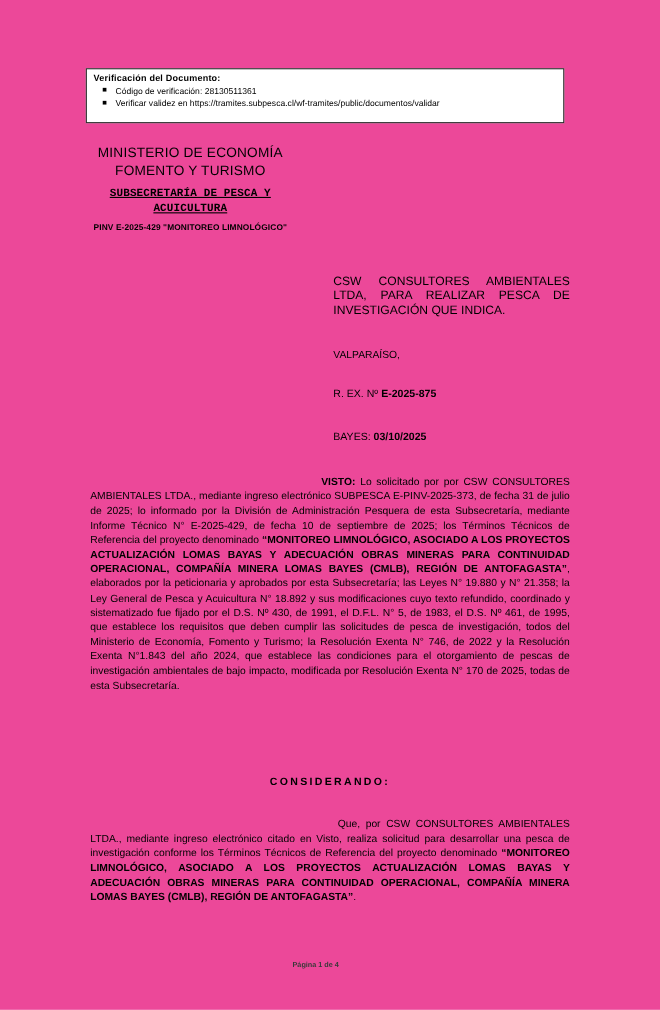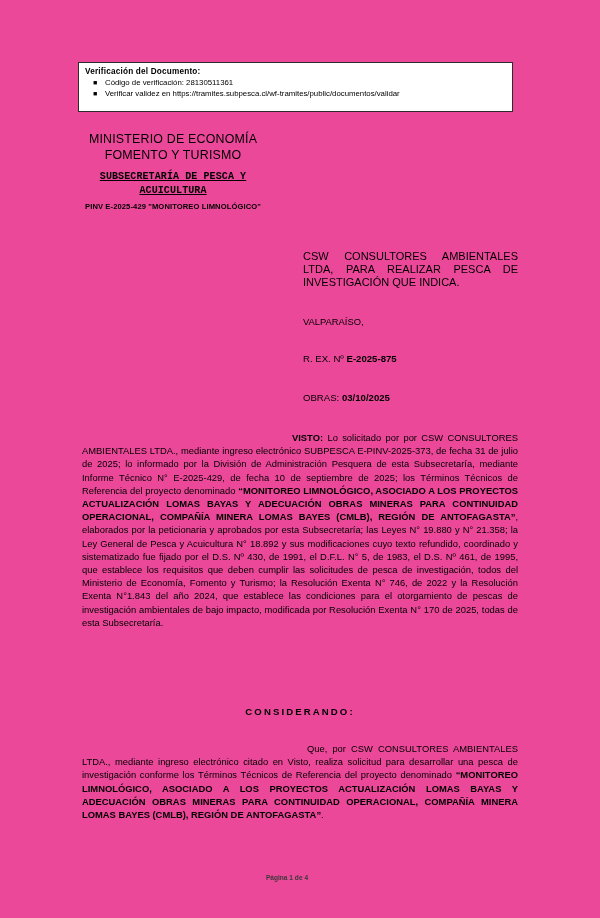--- a/index.html
+++ b/index.html
@@ -188,21 +188,21 @@
 
   <div class="right-col subject">CSW CONSULTORES AMBIENTALES LTDA, PARA REALIZAR PESCA DE INVESTIGACIÓN QUE INDICA.</div>
 
   <div class="right-col city">VALPARAÍSO,</div>
 
   <div class="right-col resnum">
     <span>R. EX. Nº </span><b>E-2025-875</b>
   </div>
 
   <div class="right-col fecha">
-    <span>OBRAS: </span><b>03/10/2025</b>
+    <span>BAYES: </span><b>03/10/2025</b>
   </div>
 
   <div class="body-block" id="visto-par">
     <span style="display:inline-block;width:210px"></span><b>VISTO:</b><span> Lo solicitado por por CSW CONSULTORES AMBIENTALES LTDA., mediante ingreso electrónico SUBPESCA E-PINV-2025-373, de fecha 31 de julio de 2025; lo informado por la División de Administración Pesquera de esta Subsecretaría, mediante Informe Técnico N° E-2025-429, de fecha 10 de septiembre de 2025; los Términos Técnicos de Referencia del proyecto denominado </span><b>“MONITOREO LIMNOLÓGICO, ASOCIADO A LOS PROYECTOS ACTUALIZACIÓN LOMAS BAYAS Y ADECUACIÓN OBRAS MINERAS PARA CONTINUIDAD OPERACIONAL, COMPAÑÍA MINERA LOMAS BAYES (CMLB), REGIÓN DE ANTOFAGASTA”</b><span>, elaborados por la peticionaria y aprobados por esta Subsecretaría; las Leyes N° 19.880 y N° 21.358; la Ley General de Pesca y Acuicultura N° 18.892 y sus modificaciones cuyo texto refundido, coordinado y sistematizado fue fijado por el D.S. Nº 430, de 1991, el D.F.L. N° 5, de 1983, el D.S. Nº 461, de 1995, que establece los requisitos que deben cumplir las solicitudes de pesca de investigación, todos del Ministerio de Economía, Fomento y Turismo; la Resolución Exenta N° 746, de 2022 y la Resolución Exenta N°1.843 del año 2024, que establece las condiciones para el otorgamiento de pescas de investigación ambientales de bajo impacto, modificada por Resolución Exenta N° 170 de 2025, todas de esta Subsecretaría.</span>
   </div>
 
   <div class="considerando">CONSIDERANDO:</div>
 
   <div class="body-block" id="que-par">
     <span style="display:inline-block;width:225px"></span><span>Que, por CSW CONSULTORES AMBIENTALES LTDA., mediante ingreso electrónico citado en Visto, realiza solicitud para desarrollar una pesca de investigación conforme los Términos Técnicos de Referencia del proyecto denominado </span><b>“MONITOREO LIMNOLÓGICO, ASOCIADO A LOS PROYECTOS ACTUALIZACIÓN LOMAS BAYAS Y ADECUACIÓN OBRAS MINERAS PARA CONTINUIDAD OPERACIONAL, COMPAÑÍA MINERA LOMAS BAYES (CMLB), REGIÓN DE ANTOFAGASTA”</b><span>.</span>

